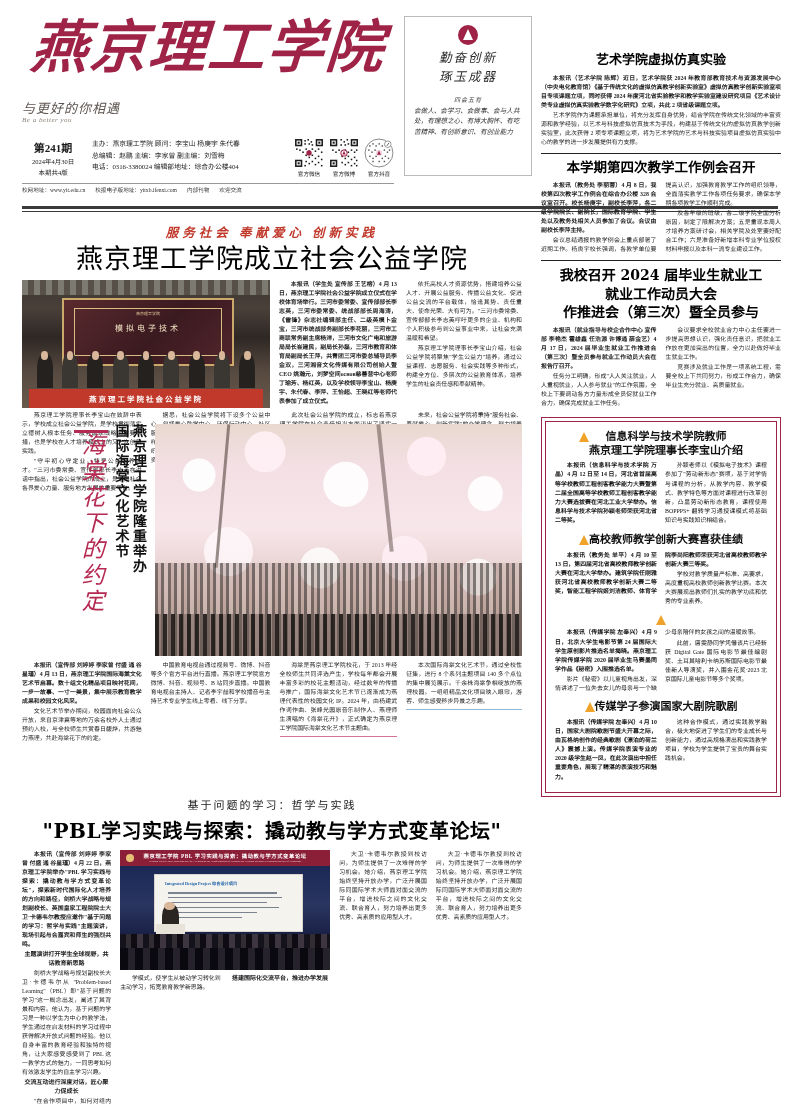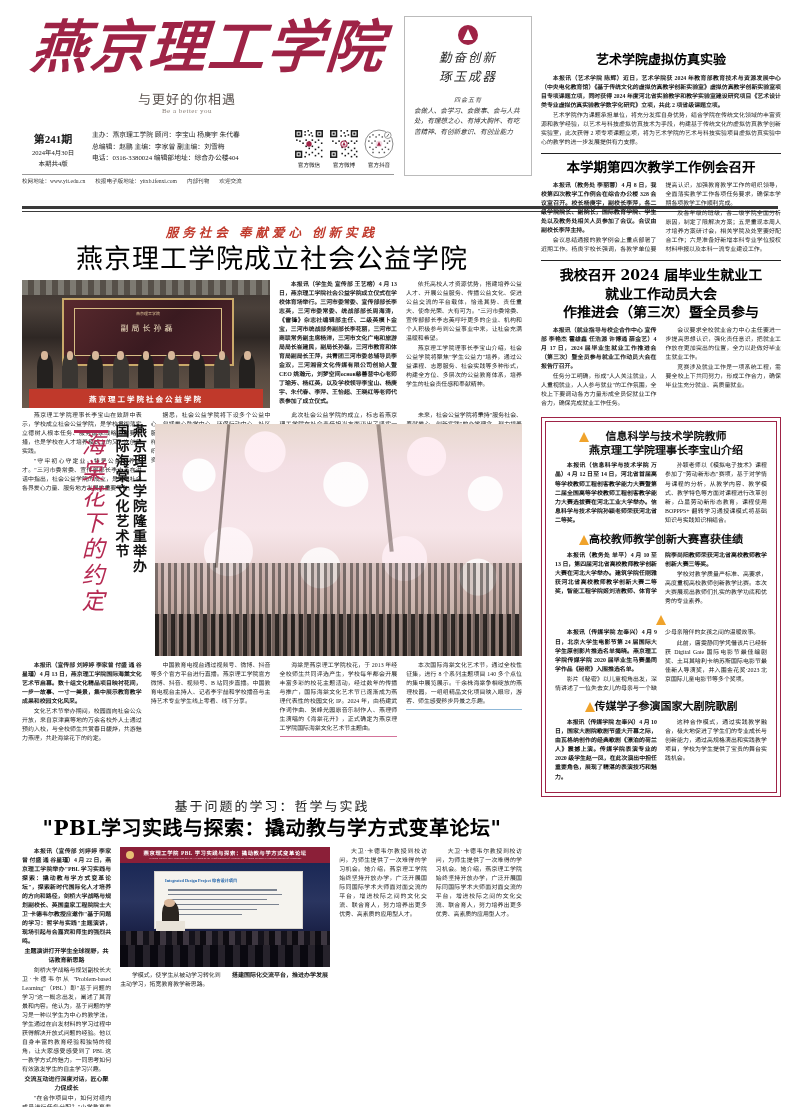--- a/index.html
+++ b/index.html
@@ -21,22 +21,22 @@
     font-family:"DejaVu Serif",serif;
     font-size:57px;line-height:1;
     color:#9e2346;
     font-weight:700;
     letter-spacing:2px;
     font-style:italic;
     white-space:nowrap;
     transform:skewX(-4deg);
   }
   .logo-sub{
-    margin-top:14px;text-align:center;padding-right:42px;
-    color:#5c5450;font-size:13px;letter-spacing:1px;
+    margin-top:23px;text-align:left;padding-right:42px;
+    color:#5c5450;font-size:13px;font-style:italic;letter-spacing:1px;
   }
   .logo-sub .en{display:block;font-size:7px;letter-spacing:.5px;color:#8a8078;margin-top:-1px;}
 
   .mast-info{display:flex;margin-top:14px;font-size:7px;line-height:1.65;color:#1a1a1a;}
   .issue-col{width:62px;text-align:center;padding-top:1px;}
   .issue-no{font-size:11px;font-weight:bold;letter-spacing:0;}
   .issue-date,.issue-pages{font-size:6.5px;color:#222;}
   .imprint-col{flex:1;padding-left:8px;font-size:6.8px;line-height:1.72;}
   .imprint-col .row{white-space:nowrap;}
   .qr-col{display:flex;gap:5px;padding-left:6px;padding-top:0;}
@@ -73,21 +73,21 @@
     line-height:1.15;color:#000;font-family:"DejaVu Serif",serif;
   }
   .hl2{
     text-align:center;font-weight:bold;font-size:15.5px;line-height:1.25;
     color:#000;font-family:"DejaVu Serif",serif;letter-spacing:.5px;
   }
   .hl3{
     text-align:center;font-weight:bold;font-size:13px;line-height:1.3;
     color:#000;font-family:"DejaVu Serif",serif;
   }
-  .subkick{text-align:center;font-size:13px;color:#1a1a1a;letter-spacing:2px;margin-bottom:1px;}
+  .subkick{text-align:center;font-size:11px;color:#1a1a1a;letter-spacing:2px;margin-bottom:7px;}
 
   .body-txt{
     font-size:5.9px;line-height:1.52;color:#1d1d1d;text-align:justify;
     text-justify:inter-character;
   }
   .body-txt p{margin:0 0 1px;text-indent:2em;}
   .body-txt p.lead{text-indent:2em;}
   .src{font-weight:bold;}
   .subhead{font-weight:bold;text-align:center;text-indent:0 !important;margin:2px 0 1px;font-size:6px;}
 
@@ -343,21 +343,21 @@
     <div class="hl1">燕京理工学院成立社会公益学院</div>
 
     <div style="display:flex;gap:9px;margin-top:6px;">
 
       <div class="photo" style="width:248px;height:128px;flex:0 0 248px;">
         <div class="ph-stage">
           <div class="ph-truss"></div>
           <div class="ph-screen">
             <div class="inner"></div>
             <div class="t2">燕京理工学院</div>
-            <div class="t">副局长孙磊</div>
+            <div class="t">模拟电子技术</div>
           </div>
           <div class="ph-people">
               <i></i>
               <i></i>
               <i></i>
               <i></i>
               <i></i>
               <i></i>
               <i></i>
               <i></i>

